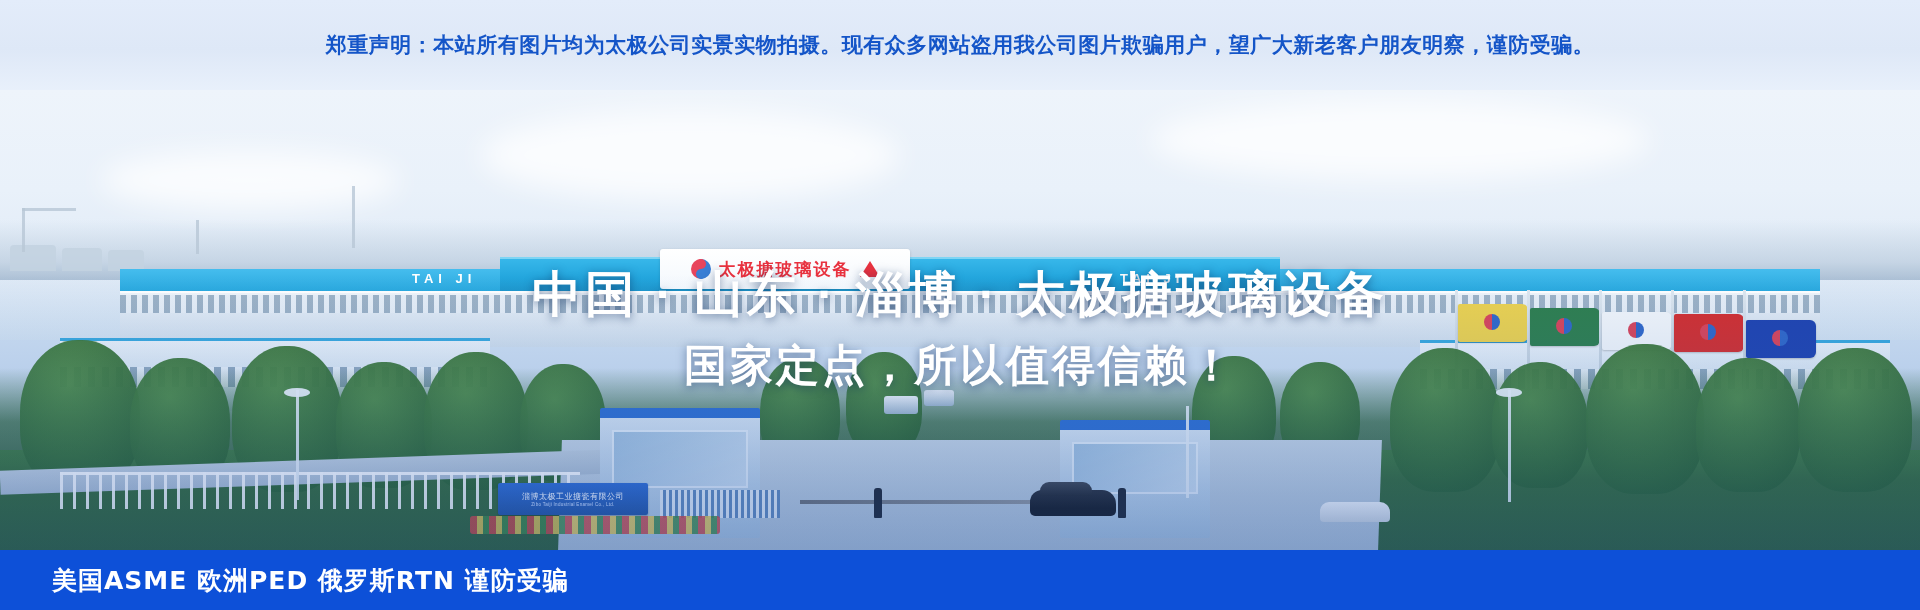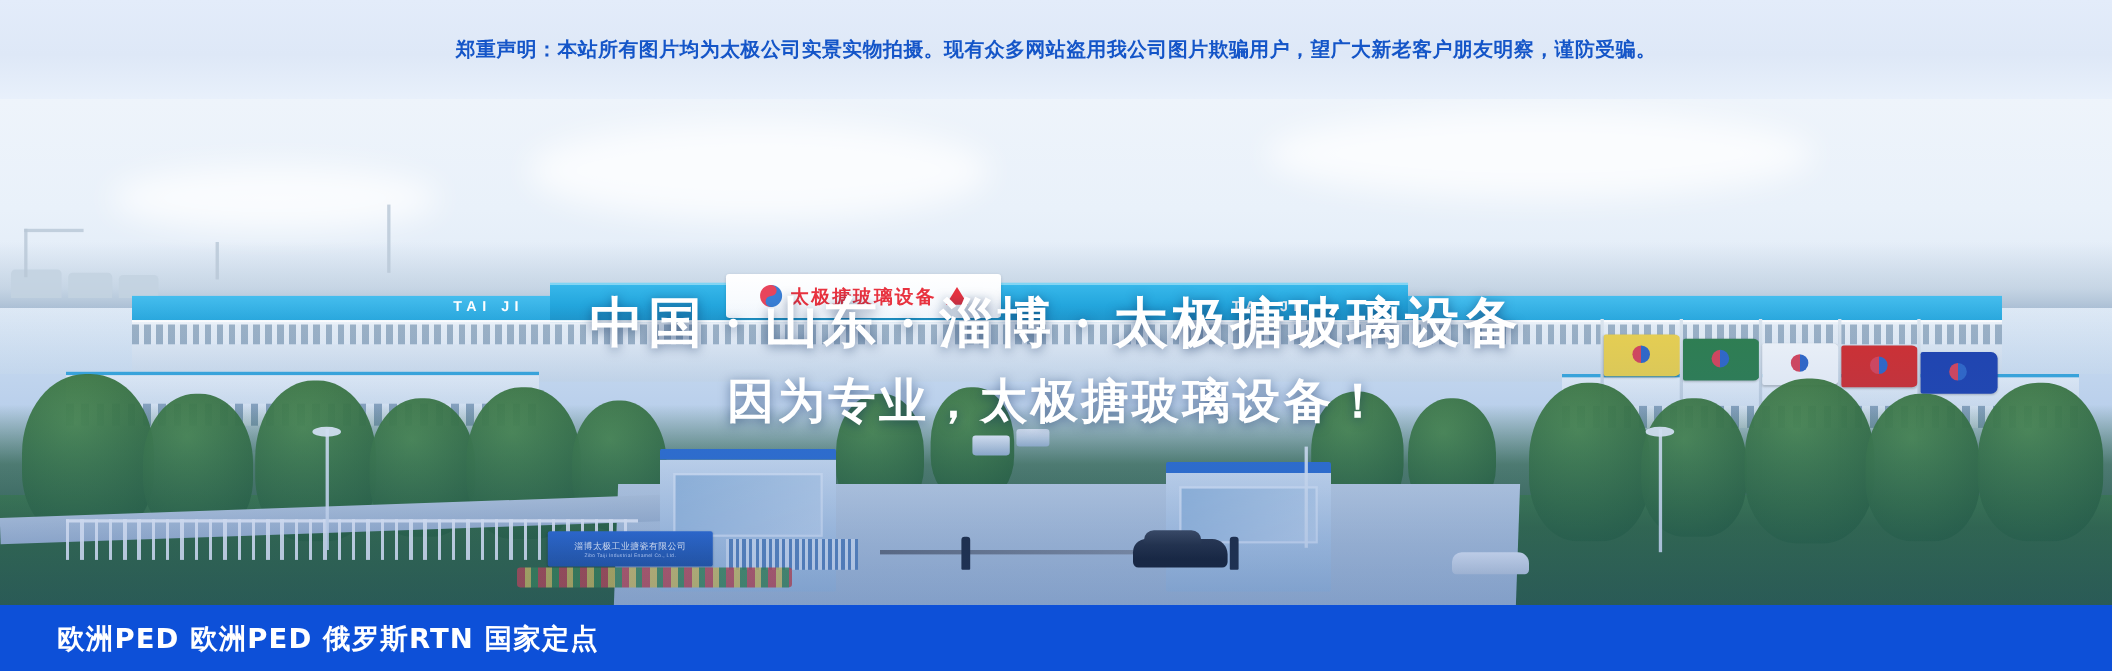--- a/index.html
+++ b/index.html
@@ -8,21 +8,21 @@
   .page{position:relative;width:1920px;height:610px;overflow:hidden;}
 
   
   .notice-bar{
     position:absolute;left:0;top:0;width:1920px;height:90px;
     background:linear-gradient(180deg,#e3ecfa 0%,#dee8f7 55%,#e8f0fb 100%);
     display:flex;align-items:center;justify-content:center;
     box-sizing:border-box;
   }
   .notice-text{
-    font-size:18px;font-weight:bold;color:#1455c8;letter-spacing:.5px;
+    font-size:21px;font-weight:bold;color:#1455c8;letter-spacing:.5px;
     white-space:nowrap;font-family:"DejaVu Sans","Liberation Sans",sans-serif;
   }
 
   
   .hero{
     position:absolute;left:0;top:90px;width:1920px;height:460px;overflow:hidden;
     background:#cfe0f2;
   }
   
   .sky{
@@ -234,21 +234,21 @@
   }
 
   
   .hero-copy{
     position:absolute;left:0;top:175px;width:1920px;text-align:center;
     pointer-events:none;
   }
   .hero-line1{
     font-size:49px;font-weight:bold;color:#ffffff;letter-spacing:4px;
     text-shadow:0 2px 10px rgba(10,40,90,.55);
-    font-family:Liberation Serif, serif;line-height:1.2;
+    font-family:Liberation Sans, sans-serif;line-height:1.2;
   }
   .hero-line2{
     margin-top:16px;
     font-size:43px;font-weight:bold;color:#ffffff;letter-spacing:3px;
     text-shadow:0 2px 10px rgba(10,40,90,.55);
     font-family:"DejaVu Sans","Liberation Sans",sans-serif;line-height:1.2;
   }
 
   
   .bottom-bar{
@@ -389,22 +389,22 @@
     <div class="lamp" style="left:296px;top:300px;height:110px;"></div>
     <div class="lamphead" style="left:284px;top:298px;"></div>
     <div class="lamp" style="left:1508px;top:300px;height:112px;"></div>
     <div class="lamphead" style="left:1496px;top:298px;"></div>
     <div class="lamp" style="left:1186px;top:316px;height:92px;"></div>
 
     <div class="haze"></div>
 
     <div class="hero-copy">
       <div class="hero-line1">中国 · 山东 · 淄博 · 太极搪玻璃设备</div>
-      <div class="hero-line2">因为专业，太极搪玻璃设备！</div>
+      <div class="hero-line2">国家定点，所以值得信赖！</div>
     </div>
   </div>
 
   <div class="bottom-bar">
-    <div class="bb-left">欧洲PED  欧洲PED 俄罗斯RTN 国家定点</div>
+    <div class="bb-left">美国ASME  欧洲PED 俄罗斯RTN 谨防受骗</div>
     <div class="bb-spacer"></div>
   </div>
 
 </div>
 
 </body></html>

